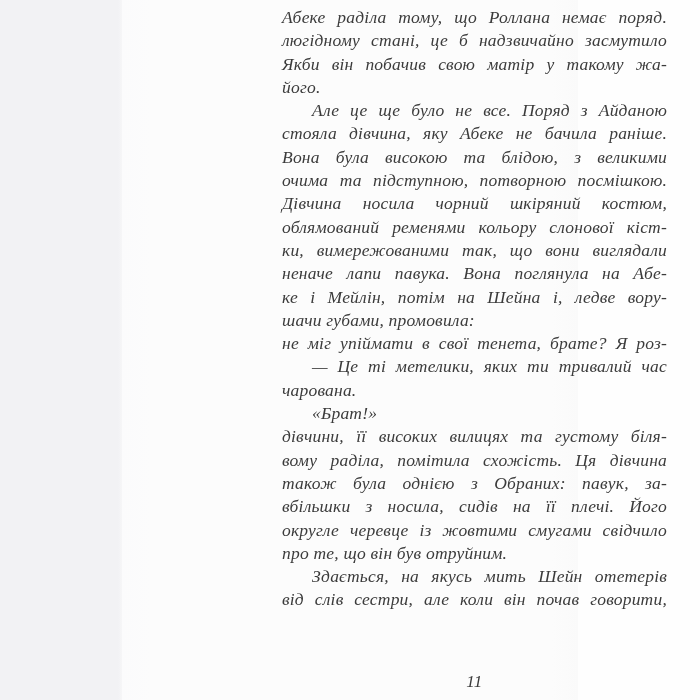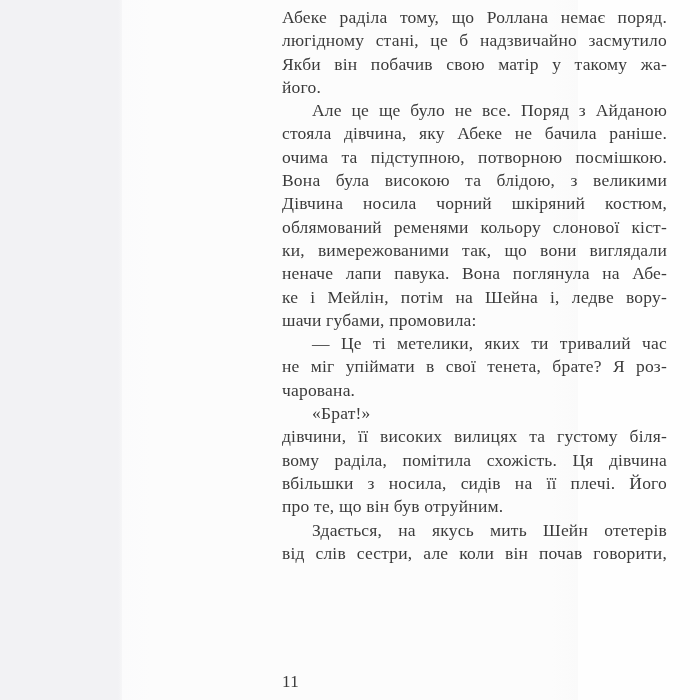--- a/index.html
+++ b/index.html
@@ -1,21 +1,21 @@
 <!DOCTYPE html>
 <html style="--bg-left: #f2f2f4; --bg-page: #fcfcfc; --bg-right: #fefefe; --text: #3b3b3b;"><head>
 <meta charset="utf-8">
 <style>
   :root {
     --bg-left: #f2f2f4;
     --bg-page: #fcfcfc;
     --bg-right: #fefefe;
     --text: #3b3b3b;
   }
-  * { margin: 0; padding: 0; box-sizing: border-box; }
+  * { margin: 0; padding: 0; box-sizing: border-box; font-style: italic; }
   html, body {
     width: 700px; height: 700px;
     overflow: hidden;
     background: var(--bg-right);
     font-family: "Liberation Serif", "DejaVu Serif", serif;
   }
   .canvas {
     position: relative;
     width: 700px; height: 700px;
     background: var(--bg-right);
@@ -42,53 +42,56 @@
     text-align: justify;
     text-align-last: justify;
     white-space: normal;
     height: 23.3px;
   }
   .line.para-end { text-align-last: left; }
   .line.indent { text-indent: 30px; }
   .page-number {
     position: absolute; left: 160px; top: 670px;
     width: 385px;
+    text-align: center;
     color: var(--text);
     font-size: 17px;
     line-height: 23px;
     letter-spacing: 0.5px;
   }
 </style>
 </head>
 <body>
 
 <div class="canvas">
   <div class="bg-left"></div>
   <div class="page">
     <div class="text-block">
         <div class="line">Абеке раділа тому, що Роллана немає поряд.</div>
         <div class="line">люгідному стані, це б надзвичайно засмутило</div>
         <div class="line">Якби він побачив свою матір у такому жа-</div>
         <div class="line para-end">його.</div>
         <div class="line indent">Але це ще було не все. Поряд з Айданою</div>
         <div class="line">стояла дівчина, яку Абеке не бачила раніше.</div>
+        <div class="line">Вона була високою та блідою, з великими</div>
         <div class="line">очима та підступною, потворною посмішкою.</div>
-        <div class="line">Вона була високою та блідою, з великими</div>
         <div class="line">Дівчина носила чорний шкіряний костюм,</div>
         <div class="line">облямований ременями кольору слонової кіст-</div>
         <div class="line">ки, вимережованими так, що вони виглядали</div>
         <div class="line">неначе лапи павука. Вона поглянула на Абе-</div>
         <div class="line">ке і Мейлін, потім на Шейна і, ледве вору-</div>
         <div class="line para-end">шачи губами, промовила:</div>
+        <div class="line">не міг упіймати в свої тенета, брате? Я роз-</div>
         <div class="line indent">— Це ті метелики, яких ти тривалий час</div>
-        <div class="line">не міг упіймати в свої тенета, брате? Я роз-</div>
         <div class="line para-end">чарована.</div>
         <div class="line indent para-end">«Брат!»</div>
         <div class="line">дівчини, її високих вилицях та густому біля-</div>
         <div class="line">вому раділа, помітила схожість. Ця дівчина</div>
+        <div class="line">також була однією з Обраних: павук, за-</div>
         <div class="line">вбільшки з носила, сидів на її плечі. Його</div>
+        <div class="line">округле черевце із жовтими смугами свідчило</div>
         <div class="line para-end">про те, що він був отруйним.</div>
         <div class="line indent">Здається, на якусь мить Шейн отетерів</div>
         <div class="line">від слів сестри, але коли він почав говорити,</div>
       </div>
     <div class="page-number">11</div>
   </div>
 </div>
 
 </body></html>

